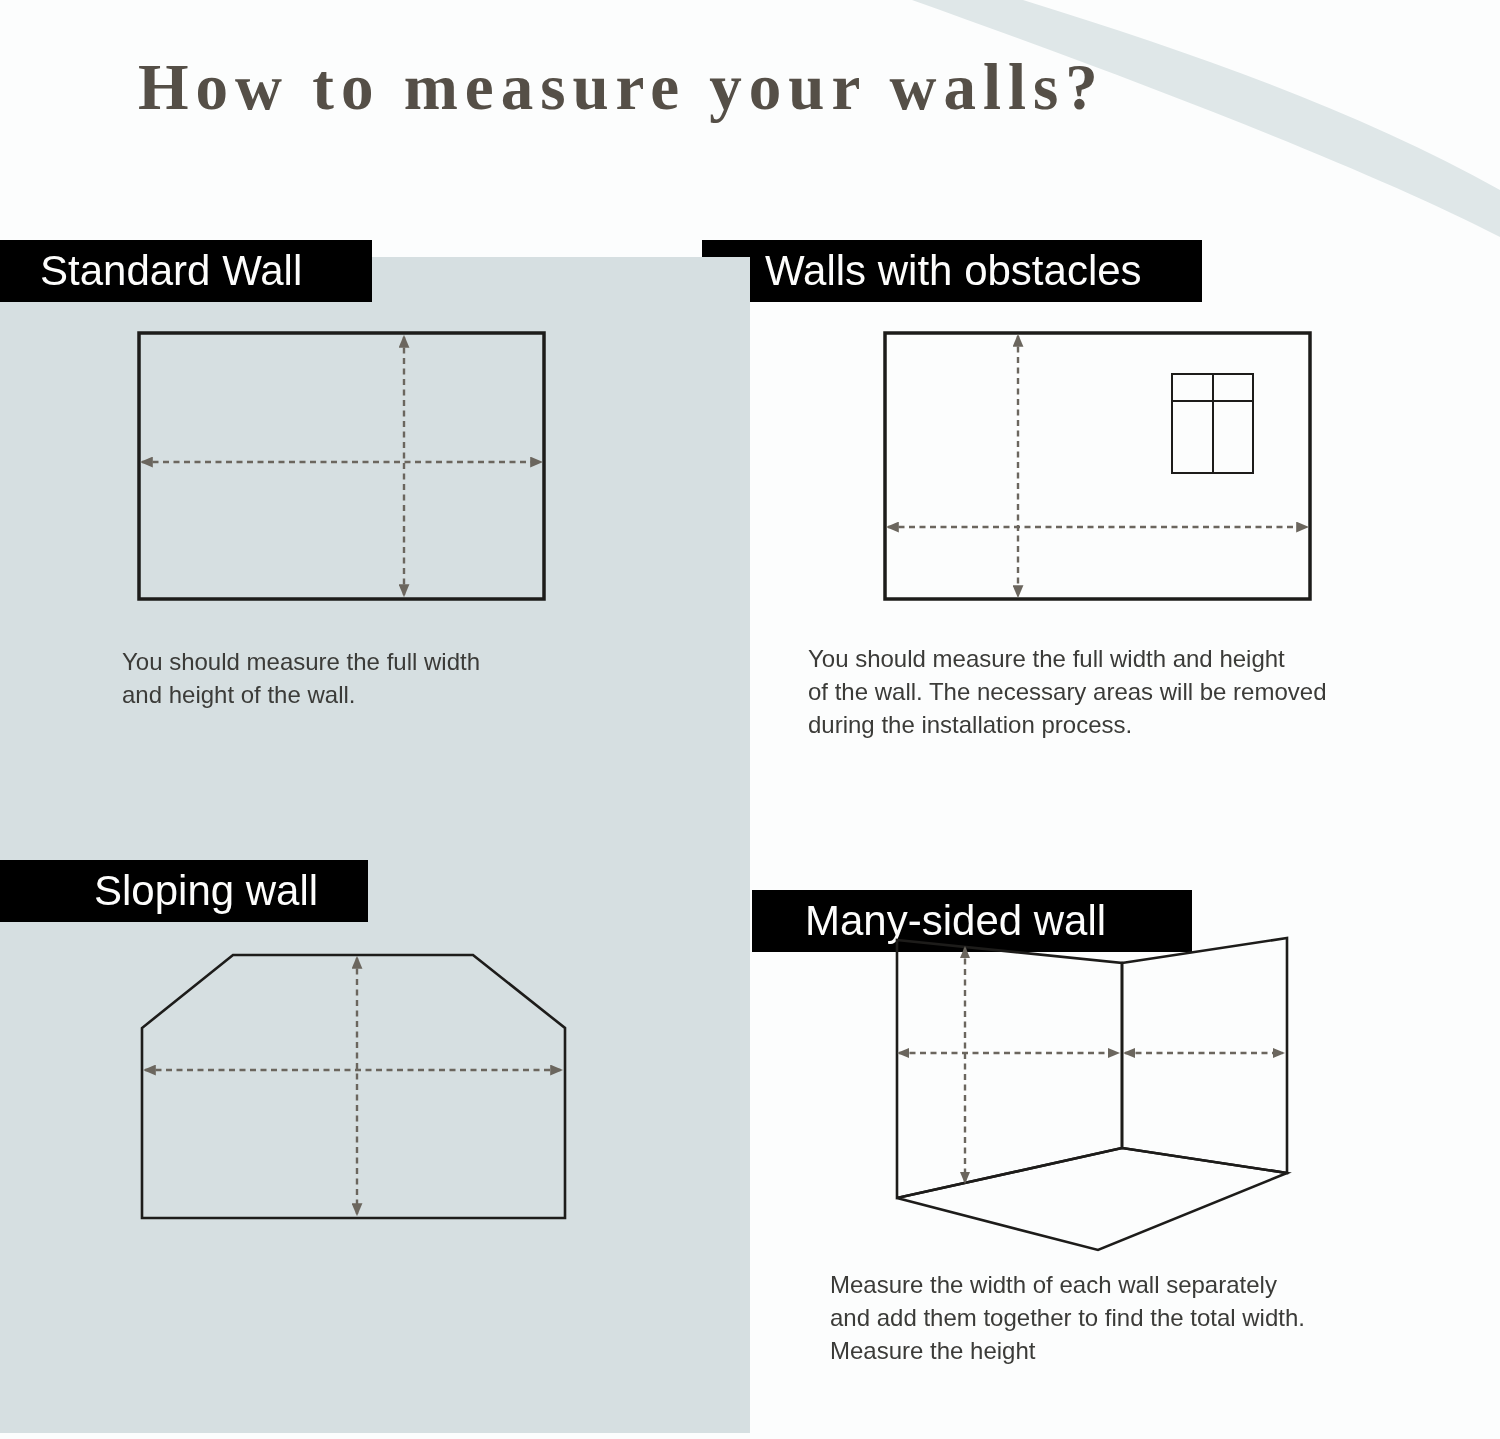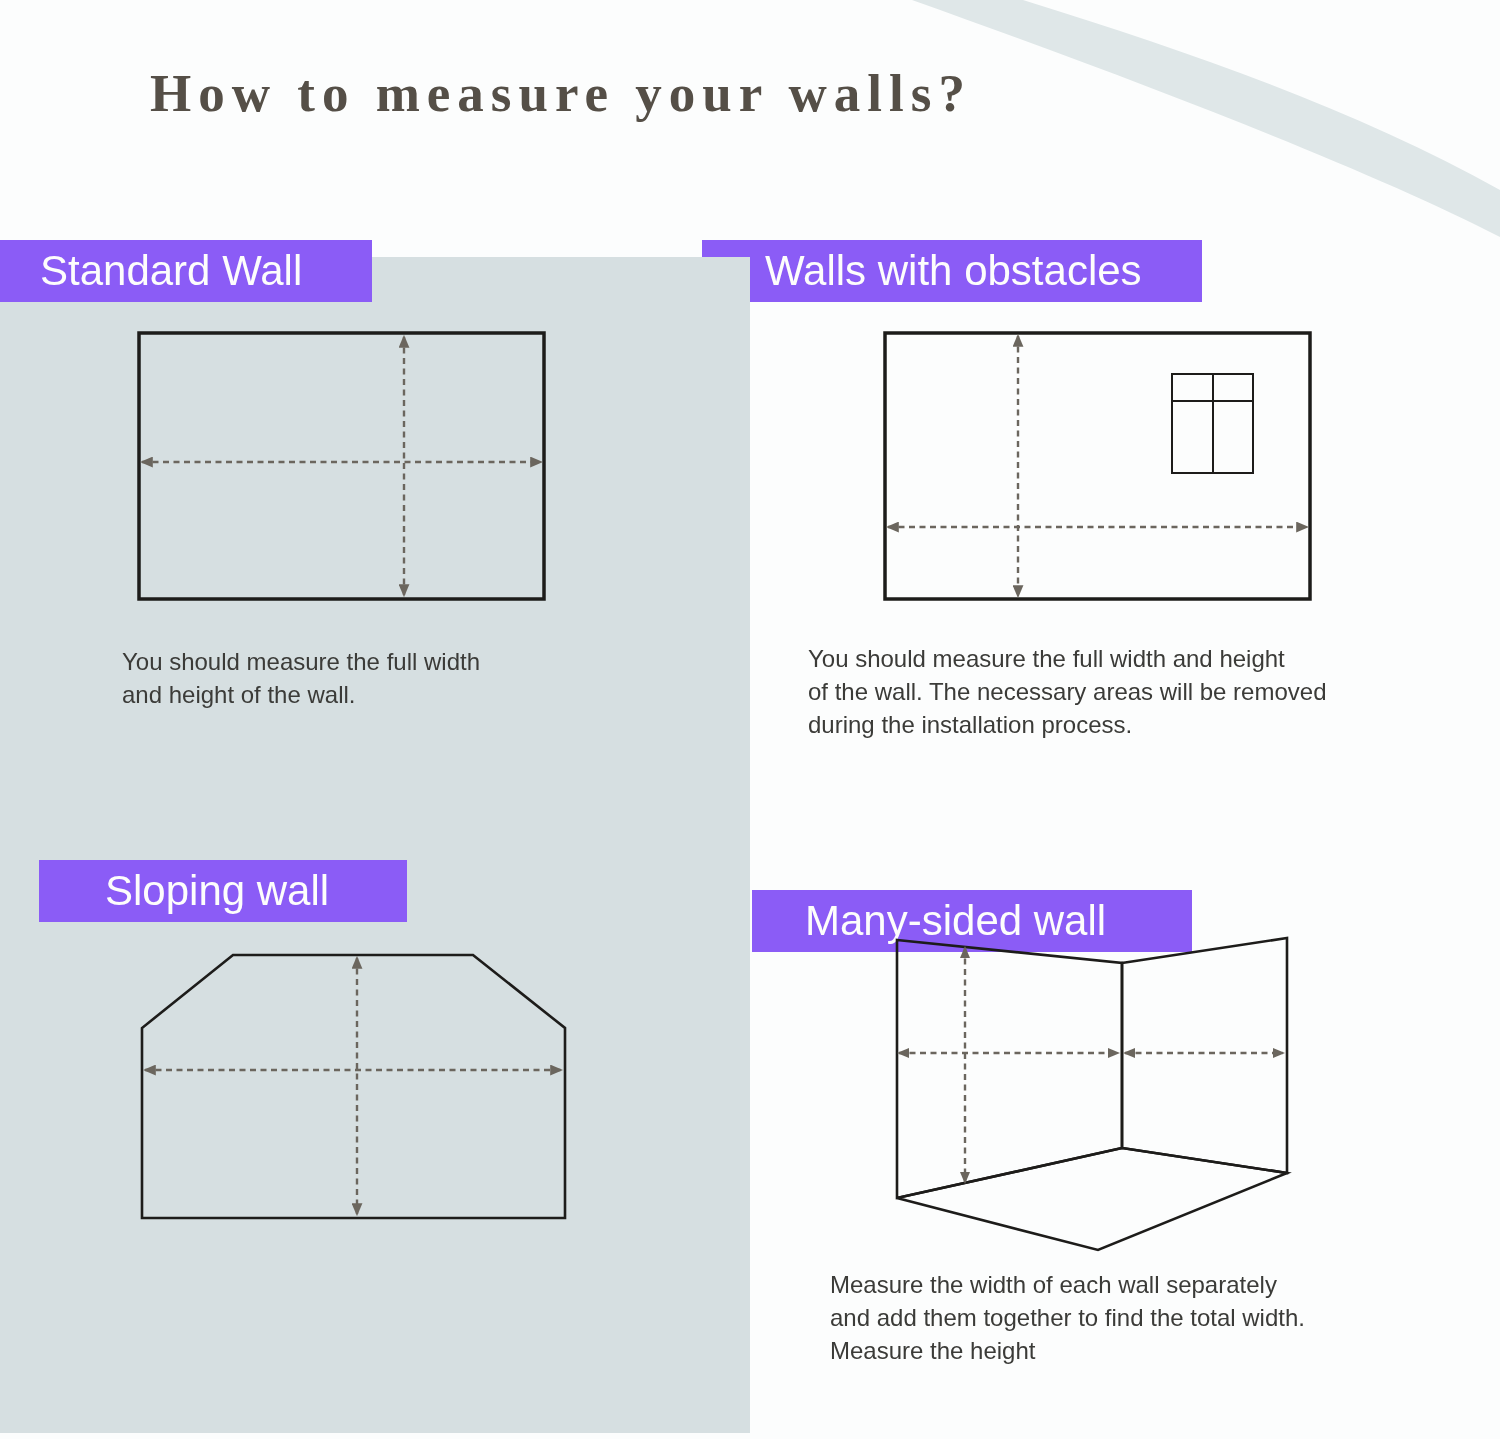--- a/index.html
+++ b/index.html
@@ -2,40 +2,40 @@
 <html><head>
 <meta charset="utf-8">
 <style>
   html,body{margin:0;padding:0;background:#fff;}
   .canvas{
     position:relative;width:1500px;height:1439px;overflow:hidden;
     background:#fcfdfd;font-family:"Liberation Sans",sans-serif;
   }
   .swoosh{position:absolute;top:0;left:0;z-index:0;}
   .page-title{
-    position:absolute;left:138px;top:52px;z-index:4;margin:12px;
+    position:absolute;left:138px;top:52px;z-index:4;margin:0;
     font-family:"Liberation Serif",serif;font-weight:bold;
-    font-size:53px;letter-spacing:7px;color:#554f47;line-height:1.1;
+    font-size:65px;letter-spacing:7px;color:#554f47;line-height:1.1;
     white-space:nowrap;
   }
   .left-panel{
     position:absolute;left:0;top:257px;width:750px;height:1176px;
     background:#d6dfe1;z-index:2;
   }
   .hdr{
-    position:absolute;height:62px;background:#8b5cf6;
+    position:absolute;height:62px;background:#000000;
     display:flex;align-items:center;box-sizing:border-box;
   }
   .hdr span{
     color:#fdfdfc;font-size:42px;line-height:1;white-space:nowrap;
     font-family:"Liberation Sans",sans-serif;
   }
   .hdr-standard{left:0;top:240px;width:372px;padding-left:40px;z-index:3;}
   .hdr-obstacles{left:702px;top:240px;width:500px;padding-left:63px;z-index:1;}
-  .hdr-sloping{left:0;top:860px;width:368px;padding-left:66px;z-index:3;margin-left:39px;}
+  .hdr-sloping{left:0;top:860px;width:368px;padding-left:94px;z-index:3;}
   .hdr-many{left:752px;top:890px;width:440px;padding-left:53px;z-index:3;}
   .diagram{position:absolute;z-index:3;}
   .desc{
     position:absolute;z-index:3;margin:0;white-space:pre-line;
     font-size:24px;line-height:1.38;color:#3b3b38;
   }
   .desc-standard{left:122px;top:645px;width:500px;}
   .desc-obstacles{left:808px;top:642px;width:680px;}
   .desc-sloping{left:66px;top:1256px;width:660px;}
   .desc-many{left:830px;top:1268px;width:670px;}

